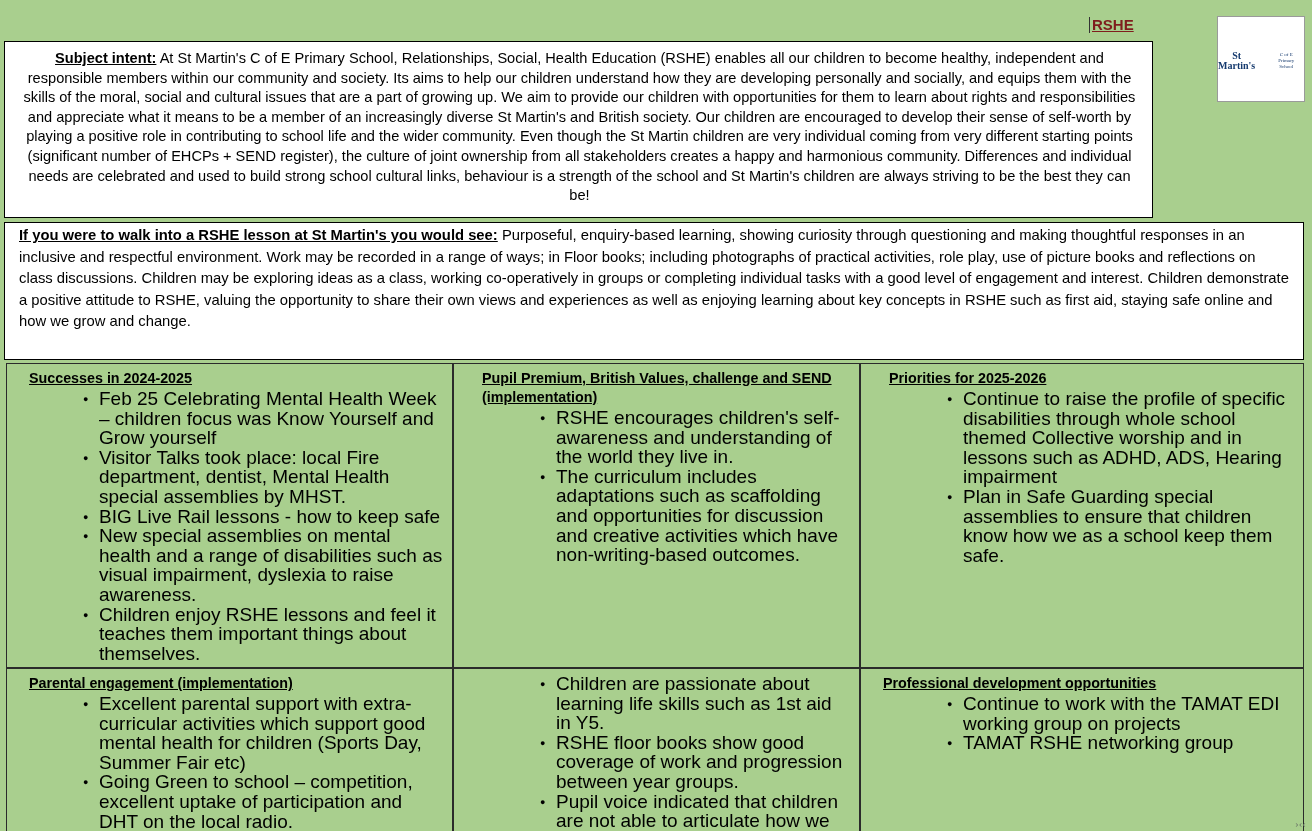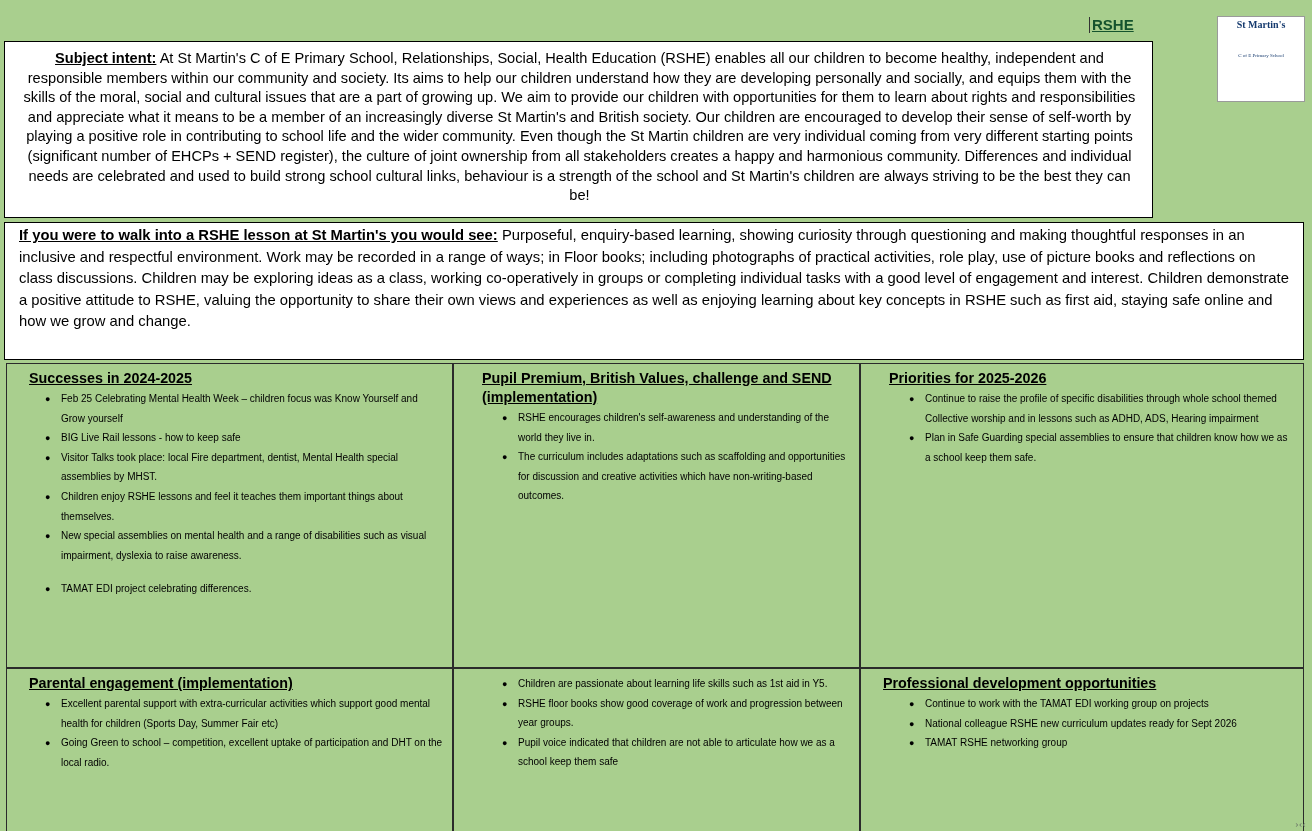--- a/index.html
+++ b/index.html
@@ -27,21 +27,21 @@
     left: 0;
     width: 1312px;
     height: 38px;
   }
   .rshe-title {
     position: absolute;
     left: 1089px;
     top: 17px;
     font-size: 15px;
     font-weight: bold;
-    color: #14532d;
+    color: #7f1d1d;
     text-decoration: underline;
     line-height: 16px;
     border-left: 1px solid #333;
     padding-left: 2px;
   }
   .logo-box {
     position: absolute;
     left: 1217px;
     top: 16px;
     width: 88px;
@@ -49,21 +49,21 @@
     background: #ffffff;
     border: 1px solid #9a9a9a;
     box-sizing: border-box;
     overflow: hidden;
   }
   .logo-inner {
     width: 100%;
     height: 100%;
     position: relative;
     display: flex;
-    flex-direction: column;
+    flex-direction: row;
     align-items: center;
     justify-content: flex-start;
     padding-top: 3px;
     box-sizing: border-box;
     gap: 23px;
   }
   .logo-name {
     font-family: "Liberation Serif", serif;
     font-size: 10px;
     font-weight: bold;
@@ -165,25 +165,26 @@
   .cell-title.indent { margin-left: 8px; }
 
   ul.bullets {
     margin: 0;
     padding: 0 0 0 34px;
     list-style: none;
   }
   ul.bullets.indent2 { padding-left: 44px; }
   ul.bullets li {
     position: relative;
-    font-size: 10px;
+    font-size: 19px;
     line-height: 19.6px;
     color: #000;
     margin-bottom: 0px;
     padding-left: 0;
+    margin-left: 38px;
   }
   ul.bullets li::before {
     content: "\25CF";
     position: absolute;
     left: -16px;
     top: 0;
     font-size: 9px;
     line-height: 21px;
     color: #000;
   }
@@ -231,24 +232,24 @@
   <div class="walk-box">
     <div class="walk-text"><span class="lead-label">If you were to walk into a RSHE lesson at St Martin's you would see:</span><span> Purposeful, enquiry-based learning, showing curiosity through questioning and making thoughtful responses in an inclusive and respectful environment. Work may be recorded in a range of ways; in Floor books; including photographs of practical activities, role play, use of picture books and reflections on class discussions. Children may be exploring ideas as a class, working co-operatively in groups or completing individual tasks with a good level of engagement and interest. Children demonstrate a positive attitude to RSHE, valuing the opportunity to share their own views and experiences as well as enjoying learning about key concepts in RSHE such as first aid, staying safe online and how we grow and change.</span></div>
   </div>
 
   <div class="grid">
 
     <div class="cell r1 col1">
       <div class="cell-title">Successes in 2024-2025</div>
       <ul class="bullets">
         <li>Feb 25 Celebrating Mental Health Week – children focus was Know Yourself and Grow yourself</li>
+        <li>Visitor Talks took place: local Fire department, dentist, Mental Health special assemblies by MHST.</li>
         <li>BIG Live Rail lessons - how to keep safe</li>
-        <li>Visitor Talks took place: local Fire department, dentist, Mental Health special assemblies by MHST.</li>
+        <li>New special assemblies on mental health and a range of disabilities such as visual impairment, dyslexia to raise awareness.</li>
         <li>Children enjoy RSHE lessons and feel it teaches them important things about themselves.</li>
-        <li>New special assemblies on mental health and a range of disabilities such as visual impairment, dyslexia to raise awareness.</li>
         <li class="spaced">TAMAT EDI project celebrating differences.</li>
       </ul>
     </div>
 
     <div class="cell r1 col2">
       <div class="cell-title indent">Pupil Premium, British Values, challenge and SEND (implementation)</div>
       <ul class="bullets indent2">
         <li>RSHE encourages children's self-awareness and understanding of the world they live in.</li>
         <li>The curriculum includes adaptations such as scaffolding and opportunities for discussion and creative activities which have non-writing-based outcomes.</li>
       </ul>
@@ -275,21 +276,20 @@
         <li>Children are passionate about learning life skills such as 1st aid in Y5.</li>
         <li>RSHE floor books show good coverage of work and progression between year groups.</li>
         <li>Pupil voice indicated that children are not able to articulate how we as a school keep them safe</li>
       </ul>
     </div>
 
     <div class="cell r2 col3">
       <div class="cell-title">Professional development opportunities</div>
       <ul class="bullets indent2">
         <li>Continue to work with the TAMAT EDI working group on projects</li>
-        <li>National colleague RSHE new curriculum updates ready for Sept 2026</li>
         <li>TAMAT RSHE networking group</li>
       </ul>
     </div>
 
   </div>
 
   <div class="sig">›‹‹</div>
 </div>
 
 </body></html>

